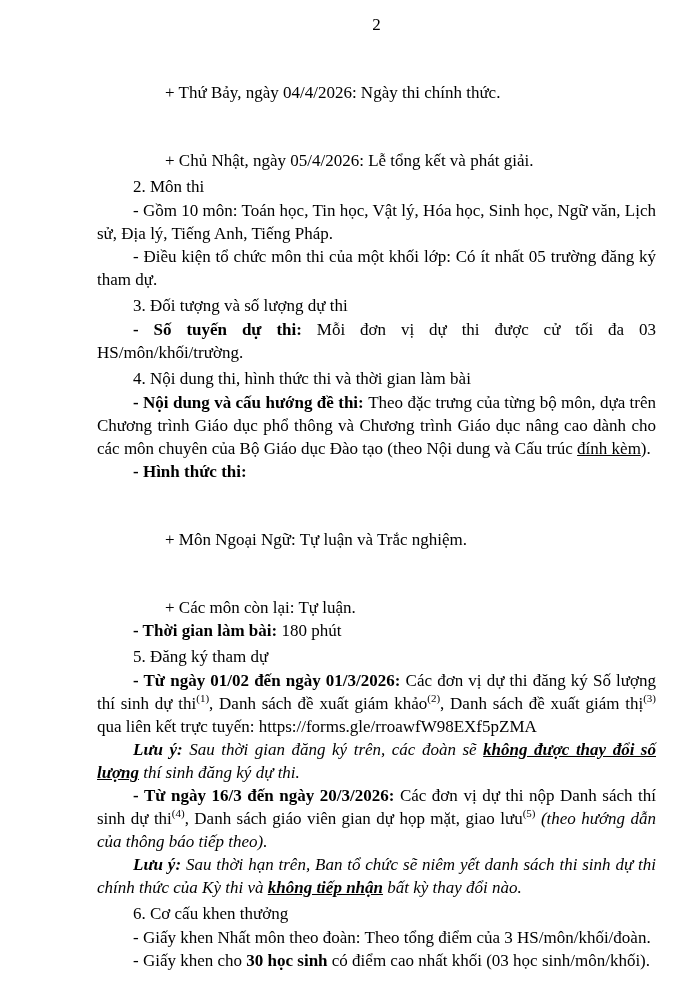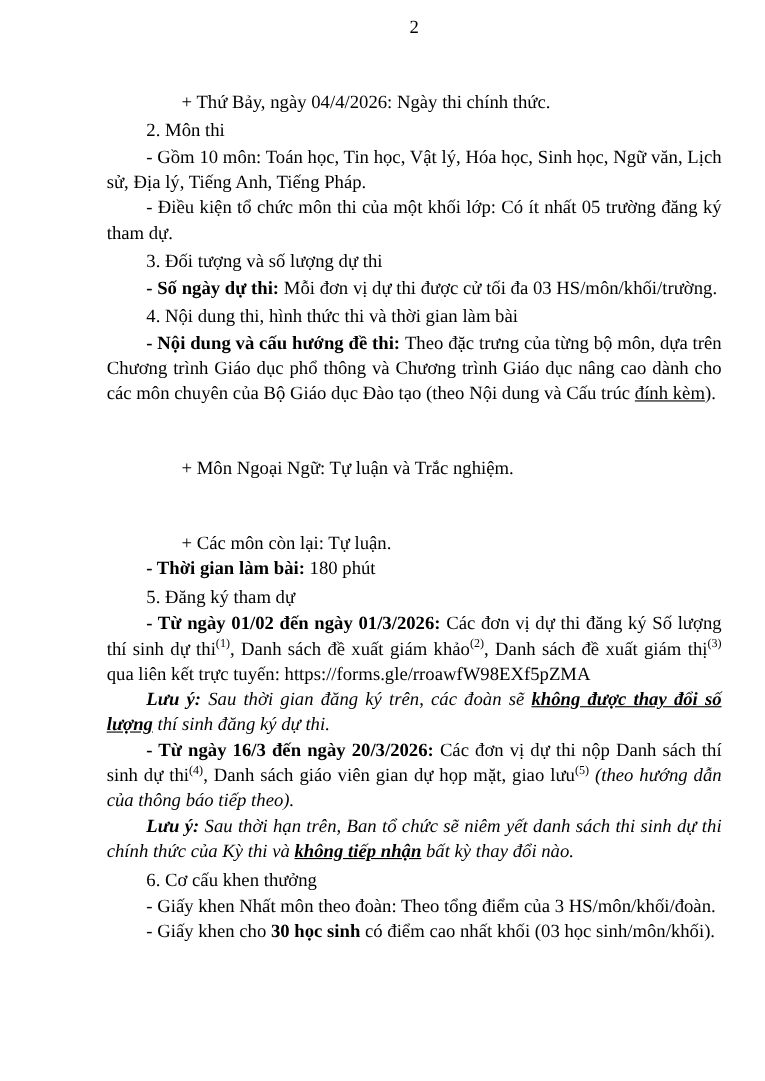--- a/index.html
+++ b/index.html
@@ -41,27 +41,29 @@
     font-size: 11px;
     line-height: 0;
   }
 </style>
 </head>
 <body>
 
 <div class="page" id="page-root">
     <p class="page-num"><span class="">2</span></p>
     <p class="block ind2"><span class="">+ Thứ Bảy, ngày 04/4/2026: Ngày thi chính thức.</span></p>
+    <p class="block ind2"><span class="">+ Chủ Nhật, ngày 05/4/2026: Lễ tổng kết và phát giải.</span></p>
     <p class="block heading ind1"><span class="">2. Môn thi</span></p>
     <p class="block ind1"><span class="">- Gồm 10 môn: Toán học, Tin học, Vật lý, Hóa học, Sinh học, Ngữ văn, Lịch sử, Địa lý, Tiếng Anh, Tiếng Pháp.</span></p>
     <p class="block ind1"><span class="">- Điều kiện tổ chức môn thi của một khối lớp: Có ít nhất 05 trường đăng ký tham dự.</span></p>
     <p class="block heading ind1"><span class="">3. Đối tượng và số lượng dự thi</span></p>
-    <p class="block ind1"><span class="b">- Số ngày dự thi: </span><span class="">Mỗi đơn vị dự thi được cử tối đa 03 HS/môn/khối/trường.</span></p>
+    <p class="block ind1"><span class="b">- Số tuyến dự thi: </span><span class="">Mỗi đơn vị dự thi được cử tối đa 03 HS/môn/khối/trường.</span></p>
     <p class="block heading ind1"><span class="">4. Nội dung thi, hình thức thi và thời gian làm bài</span></p>
     <p class="block ind1"><span class="b">- Nội dung và cấu hướng đề thi: </span><span class="">Theo đặc trưng của từng bộ môn, dựa trên Chương trình Giáo dục phổ thông và Chương trình Giáo dục nâng cao dành cho các môn chuyên của Bộ Giáo dục Đào tạo (theo Nội dung và Cấu trúc </span><span class="u">đính kèm</span><span class="">).</span></p>
+    <p class="block ind1"><span class="b">- Hình thức thi:</span></p>
     <p class="block ind2"><span class="">+ Môn Ngoại Ngữ: Tự luận và Trắc nghiệm.</span></p>
     <p class="block ind2"><span class="">+ Các môn còn lại: Tự luận.</span></p>
     <p class="block ind1"><span class="b">- Thời gian làm bài: </span><span class="">180 phút</span></p>
     <p class="block heading ind1"><span class="">5. Đăng ký tham dự</span></p>
     <p class="block ind1"><span class="b">- Từ ngày 01/02 đến ngày 01/3/2026: </span><span class="">Các đơn vị dự thi đăng ký Số lượng thí sinh dự thi</span><span class="sup">(1)</span><span class="">, Danh sách đề xuất giám khảo</span><span class="sup">(2)</span><span class="">, Danh sách đề xuất giám thị</span><span class="sup">(3)</span><span class=""> qua liên kết trực tuyến: </span><span class="">https://forms.gle/rroawfW98EXf5pZMA</span></p>
     <p class="block ind1"><span class="b i">Lưu ý:</span><span class="i"> Sau thời gian đăng ký trên, các đoàn sẽ </span><span class="b i u">không được thay đổi số lượng</span><span class="i"> thí sinh đăng ký dự thi.</span></p>
     <p class="block ind1"><span class="b">- Từ ngày 16/3 đến ngày 20/3/2026: </span><span class="">Các đơn vị dự thi nộp Danh sách thí sinh dự thi</span><span class="sup">(4)</span><span class="">, Danh sách giáo viên gian dự họp mặt, giao lưu</span><span class="sup">(5)</span><span class=""> </span><span class="i">(theo hướng dẫn của thông báo tiếp theo).</span></p>
     <p class="block ind1"><span class="b i">Lưu ý:</span><span class="i"> Sau thời hạn trên, Ban tổ chức sẽ niêm yết danh sách thi sinh dự thi chính thức của Kỳ thi và </span><span class="b i u">không tiếp nhận</span><span class="i"> bất kỳ thay đổi nào.</span></p>
     <p class="block heading ind1"><span class="">6. Cơ cấu khen thưởng</span></p>
     <p class="block ind1"><span class="">- Giấy khen Nhất môn theo đoàn: Theo tổng điểm của 3 HS/môn/khối/đoàn.</span></p>

